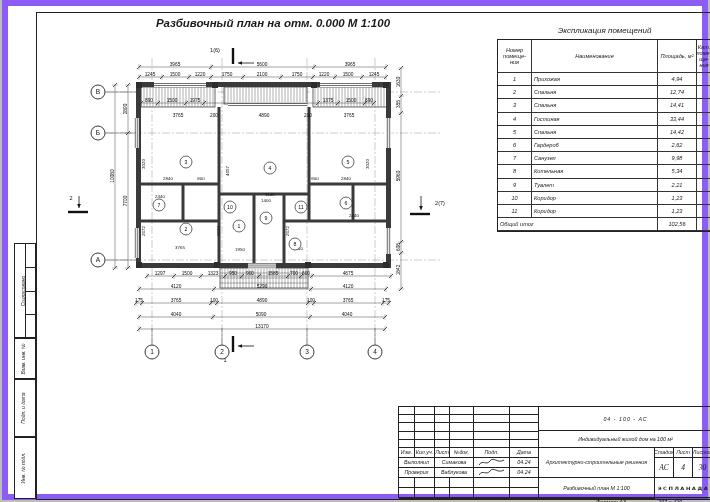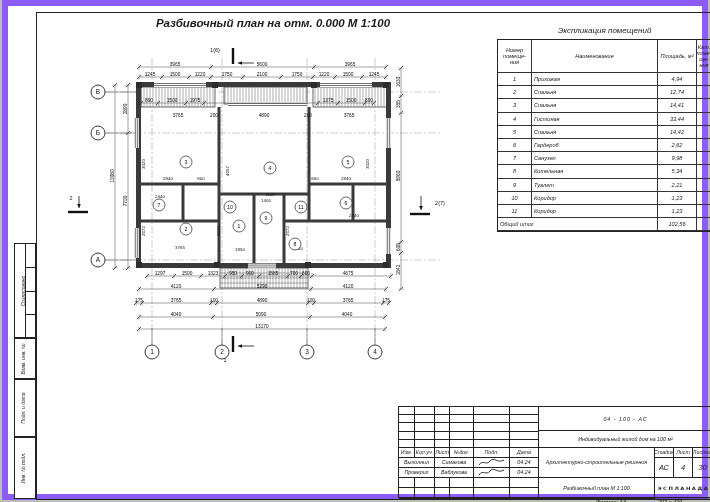--- a/index.html
+++ b/index.html
@@ -24,21 +24,21 @@
   
   #tb{position:absolute;left:390px;top:400px;width:314px;height:92px;border:1.4px solid #222;font-style:italic;}
   #tb .cell{position:absolute;border-right:0.8px solid #222;border-bottom:0.8px solid #222;
     font-size:5.3px;display:flex;align-items:center;justify-content:center;text-align:center;overflow:hidden;}
   #tb-docnum{font-size:8.5px;letter-spacing:1px;}
   #tb-project{font-size:6px;}
   #tb-section{font-size:5.6px;padding:0 4px;}
   #tb-drawname{font-size:5.6px;}
   #tb-logo{font-size:11px;font-weight:bold;letter-spacing:1.5px;font-style:normal;
     font-family:"DejaVu Sans",sans-serif;transform:scaleY(.85);}
-  .stageval{font-size:7.5px !important;}
+  .stageval{font-size:7.5px !important;font-family:Liberation Serif, serif;}
   #fmt1{left:588px;top:494px;font-size:5.5px;font-style:italic;}
   #fmt2{left:650px;top:494px;font-size:5.5px;font-style:italic;}
   
   .strip-cell{position:absolute;border:1px solid #222;background:#fff;}
   .rot{position:absolute;transform:rotate(-90deg);transform-origin:center;
     font-size:5px;font-style:italic;white-space:nowrap;text-align:center;}
   
   #plan-holder{position:absolute;left:50px;top:10px;width:420px;height:370px;}
   svg text{font-family:"Liberation Sans",sans-serif;}
 </style>

